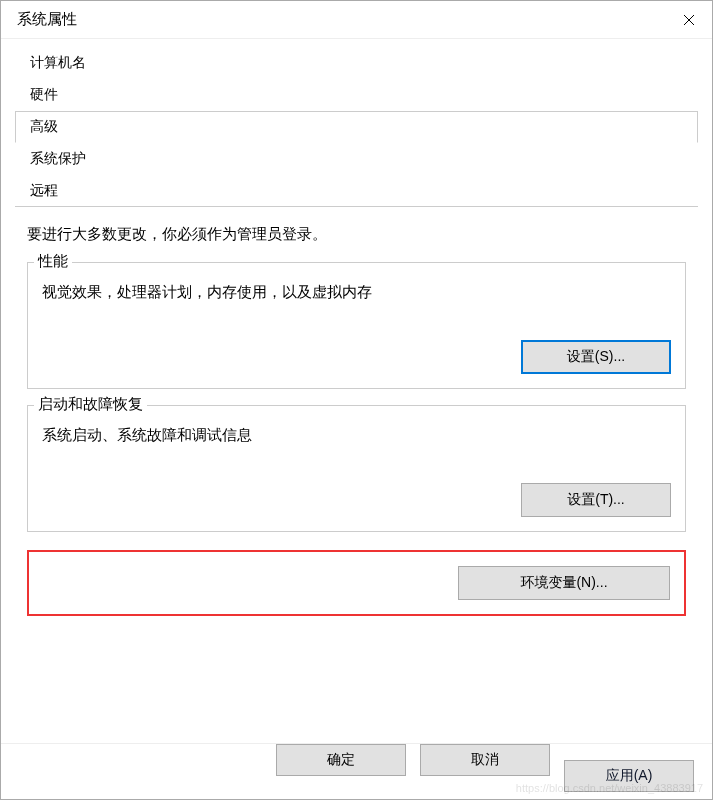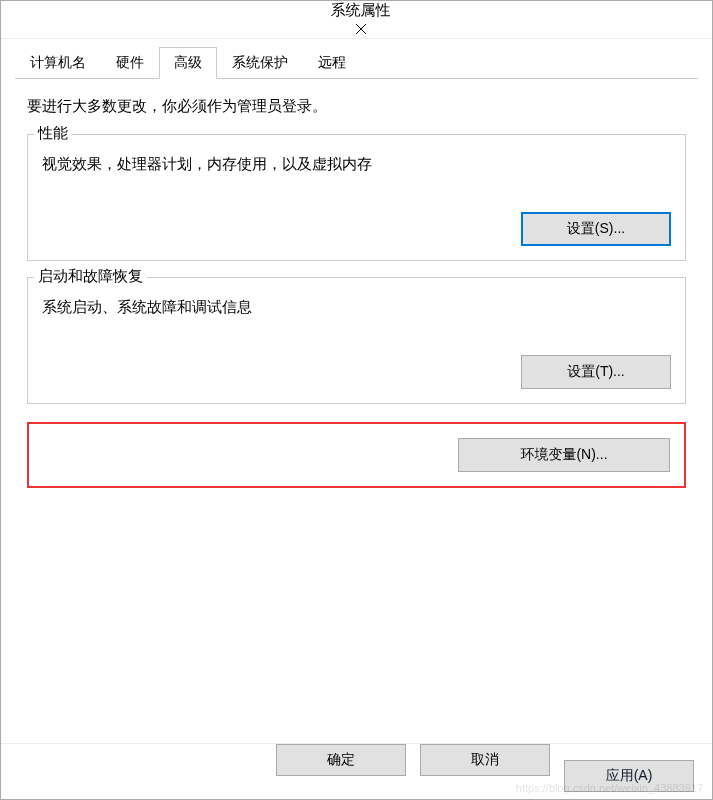--- a/index.html
+++ b/index.html
@@ -19,39 +19,39 @@
       display: flex;
       flex-direction: column;
     }
     .titlebar {
       height: 38px;
       display: flex;
       align-items: center;
       justify-content: space-between;
       padding: 0 8px 0 16px;
       border-bottom: 1px solid #eee;
-      flex-direction: column;
     }
     .titlebar-title {
       font-size: 15px;
       color: #000;
     }
     .close-btn {
       width: 30px;
       height: 30px;
       display: flex;
       align-items: center;
       justify-content: center;
       cursor: pointer;
     }
     .close-btn svg { width: 12px; height: 12px; }
     .tabs {
       display: flex;
       padding: 8px 14px 0 14px;
       position: relative;
+      flex-direction: column;
     }
     .tabs::after {
       content: "";
       position: absolute;
       left: 14px;
       right: 14px;
       bottom: 0;
       height: 1px;
       background: #ccc;
       z-index: 0;

